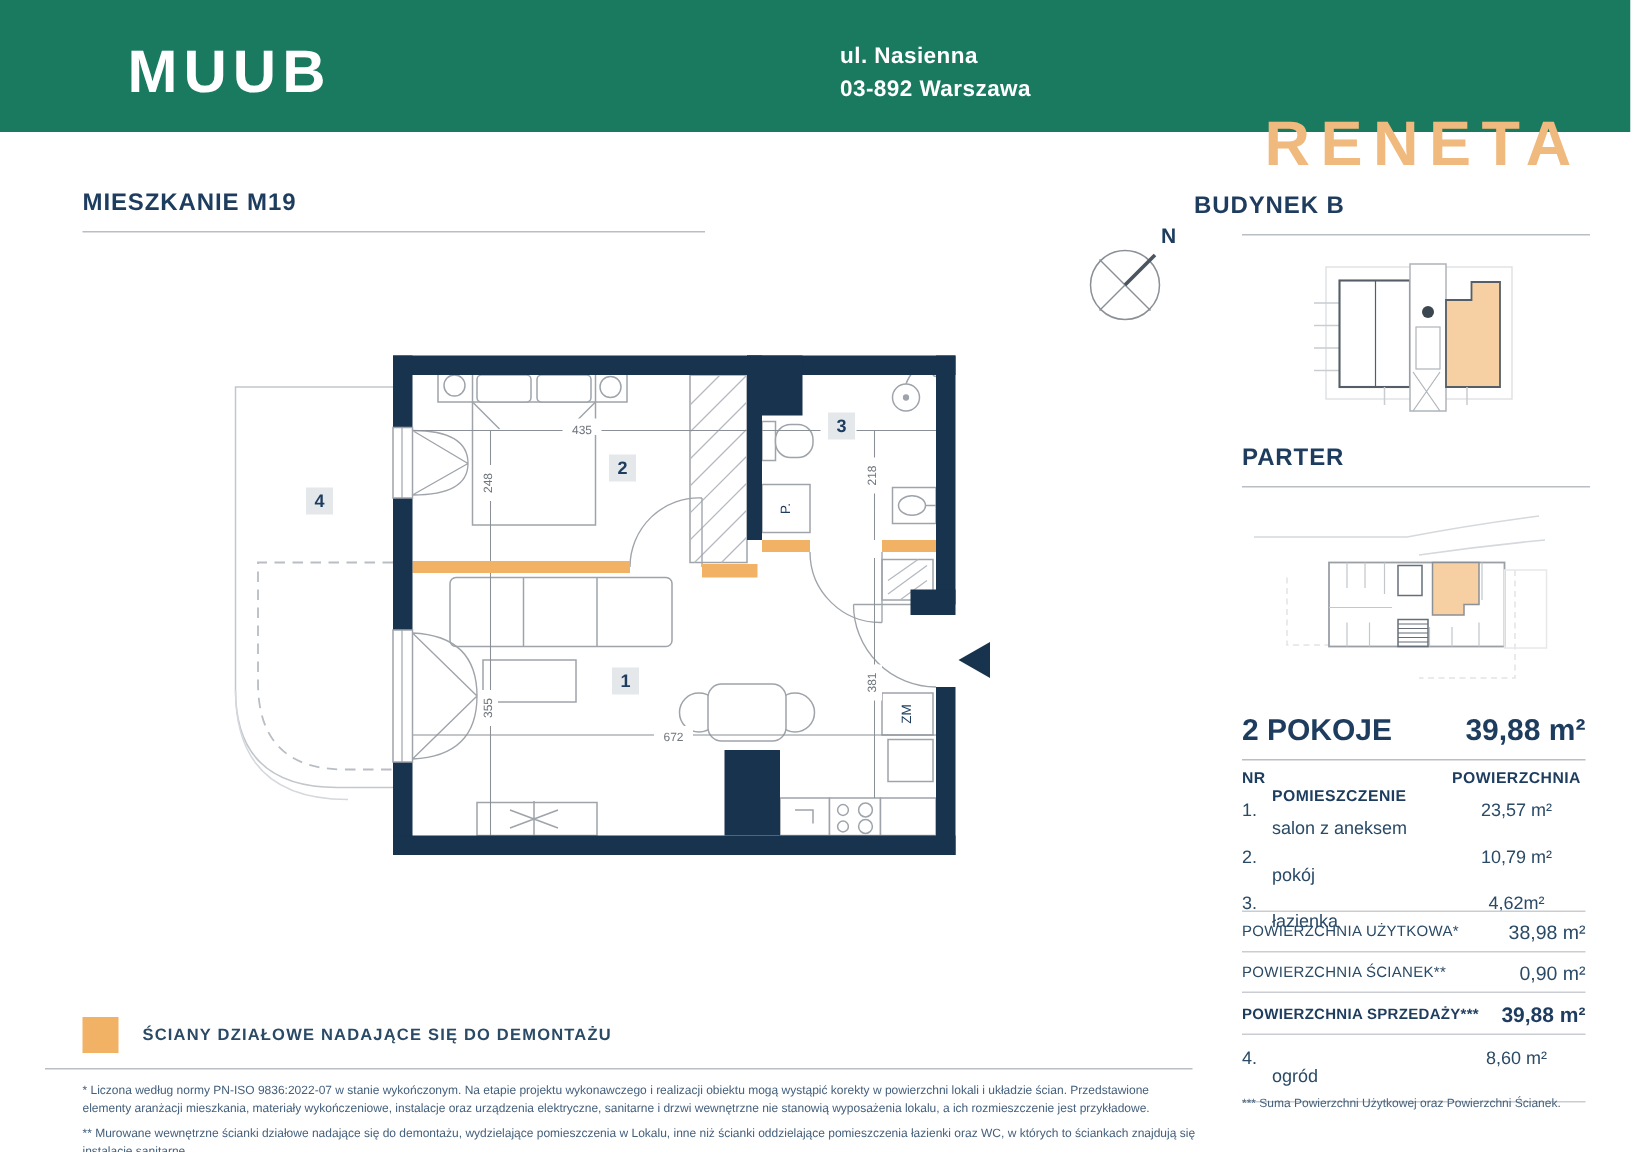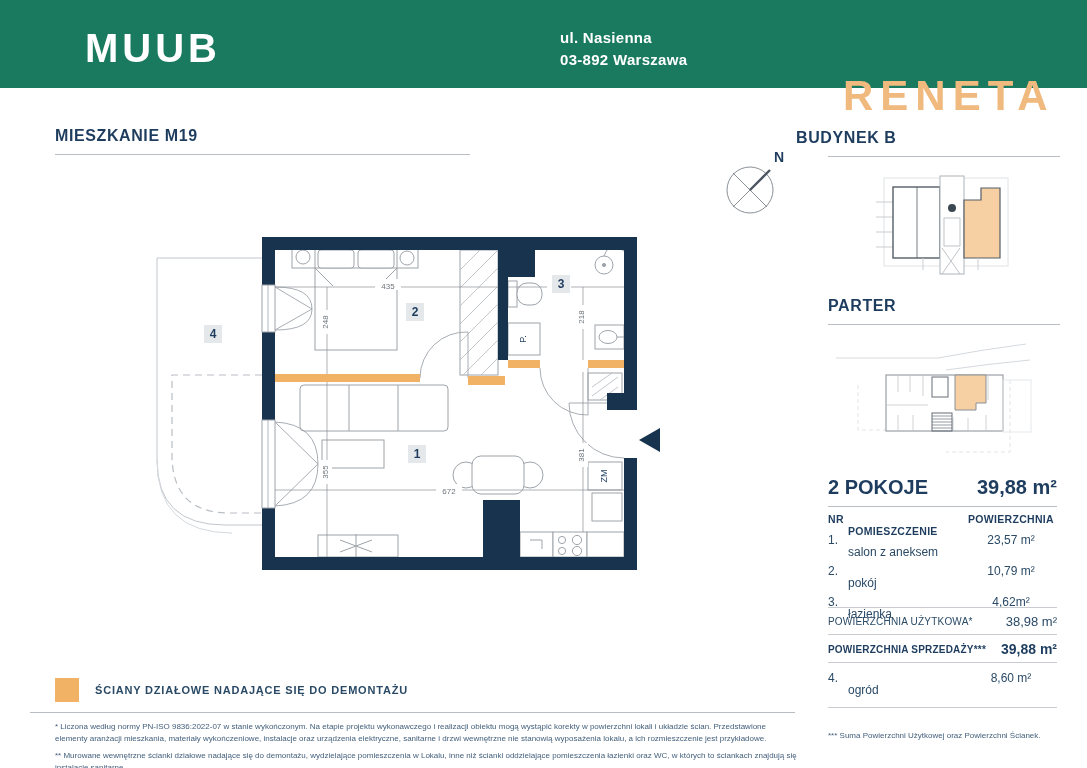--- a/index.html
+++ b/index.html
@@ -316,20 +316,24 @@
     <span class="c-name">łazienka</span>
     <span class="c-area">4,62m²</span>
   </div>
 </div>
 
 <div class="abs rcol totals">
   <div class="totrow">
     <span class="lab">POWIERZCHNIA UŻYTKOWA*</span>
     <span class="val">38,98 m²</span>
   </div>
+  <div class="totrow">
+    <span class="lab">POWIERZCHNIA ŚCIANEK**</span>
+    <span class="val">0,90 m²</span>
+  </div>
   <div class="totrow bold">
     <span class="lab">POWIERZCHNIA SPRZEDAŻY***</span>
     <span class="val">39,88 m²</span>
   </div>
   <div class="trow ogrod">
     <span class="c-nr">4.</span>
     <span class="c-name">ogród</span>
     <span class="c-area">8,60 m²</span>
   </div>
 </div>

